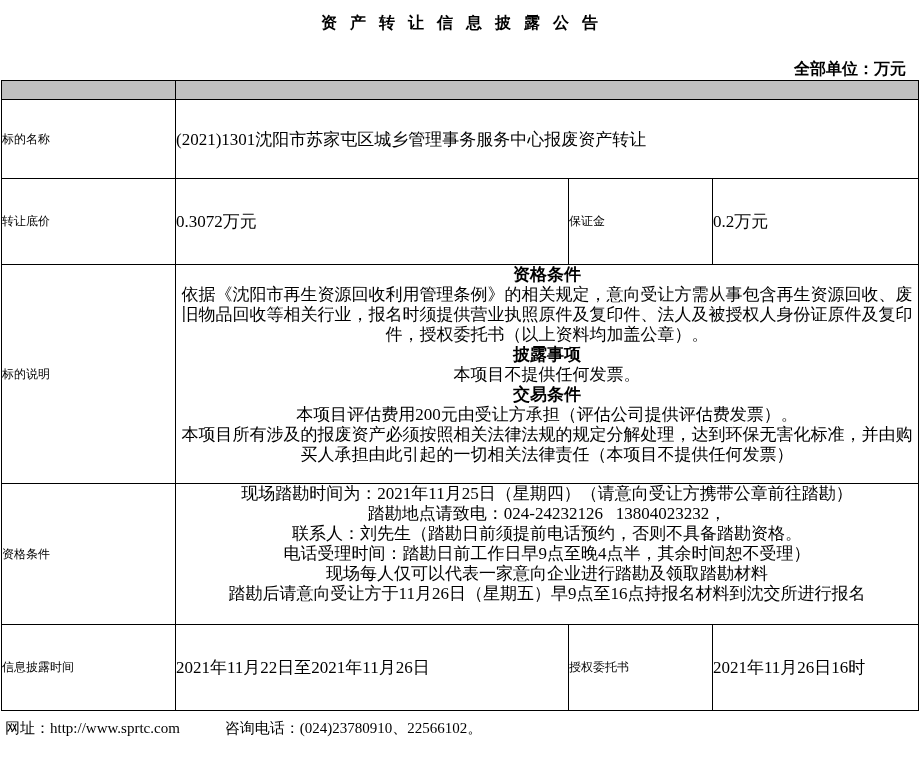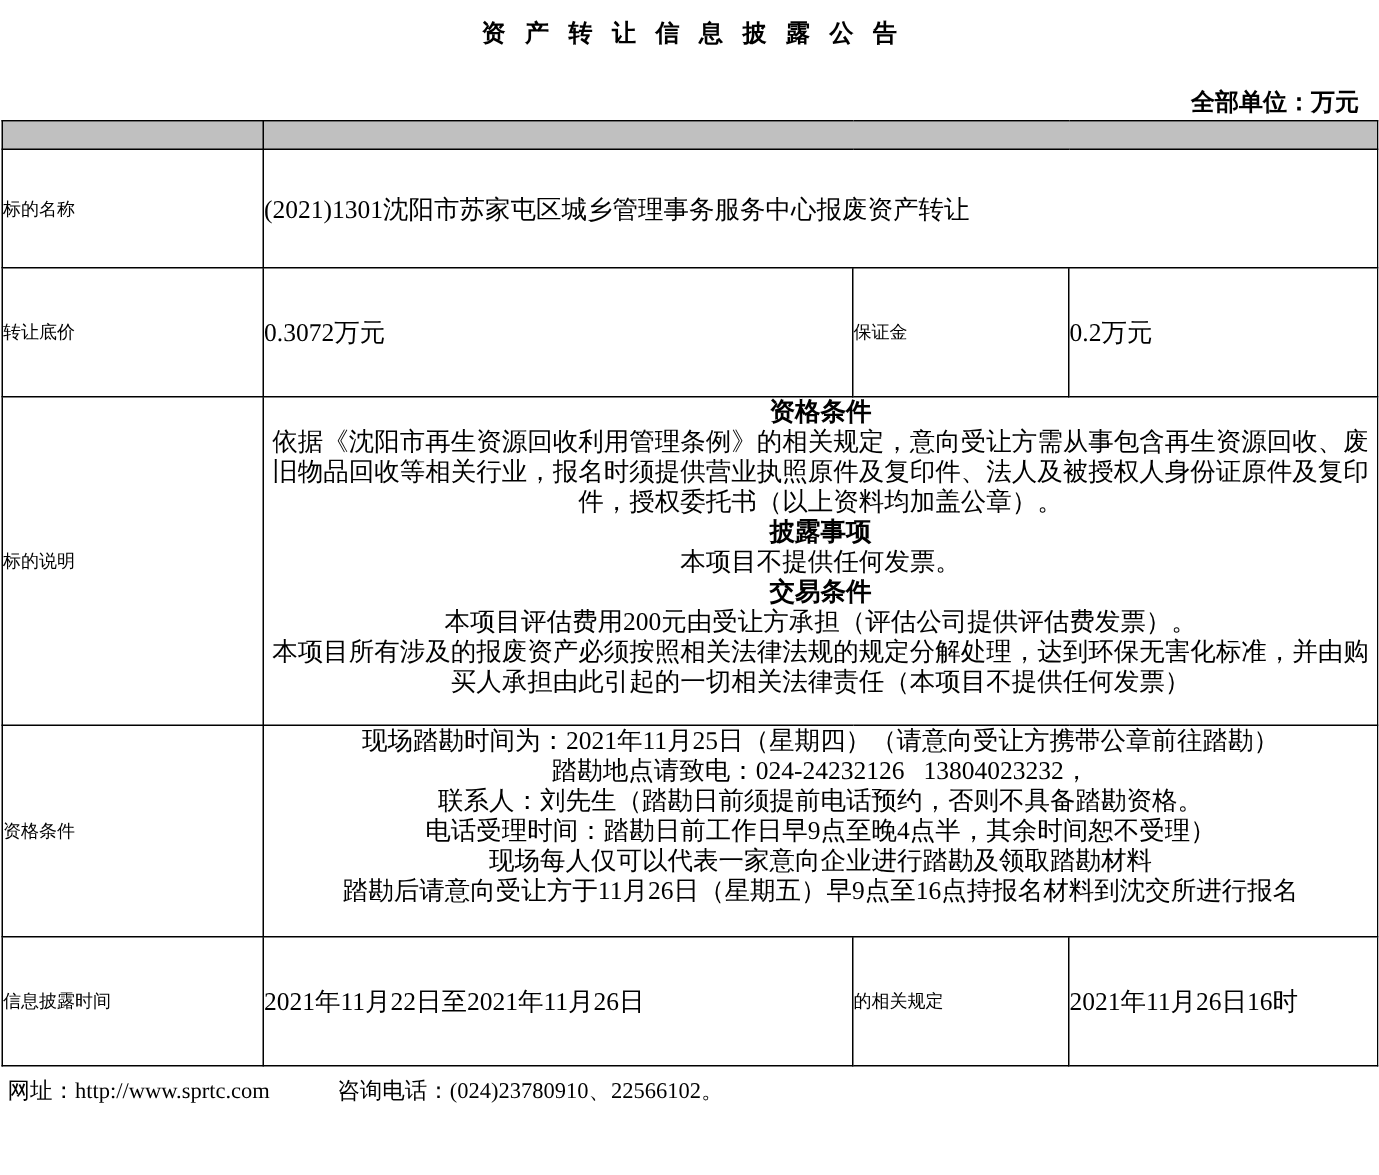--- a/index.html
+++ b/index.html
@@ -147,21 +147,21 @@
         <div>联系人：刘先生（踏勘日前须提前电话预约，否则不具备踏勘资格。</div>
         <div>电话受理时间：踏勘日前工作日早9点至晚4点半，其余时间恕不受理）</div>
         <div>现场每人仅可以代表一家意向企业进行踏勘及领取踏勘材料</div>
         <div>踏勘后请意向受让方于11月26日（星期五）早9点至16点持报名材料到沈交所进行报名</div>
       </td>
     </tr>
 
     <tr class="row-dates">
       <th class="label-cell">信息披露时间</th>
       <td class="value-cell">2021年11月22日至2021年11月26日</td>
-      <th class="label-cell">的相关规定</th>
+      <th class="label-cell">授权委托书</th>
       <td class="value-cell">2021年11月26日16时</td>
     </tr>
   </tbody>
     </table>
 
   <div class="doc-footer">
     <div>网址：http://www.sprtc.com　　　咨询电话：(024)23780910、22566102。</div>
   </div>
 
 </div>

